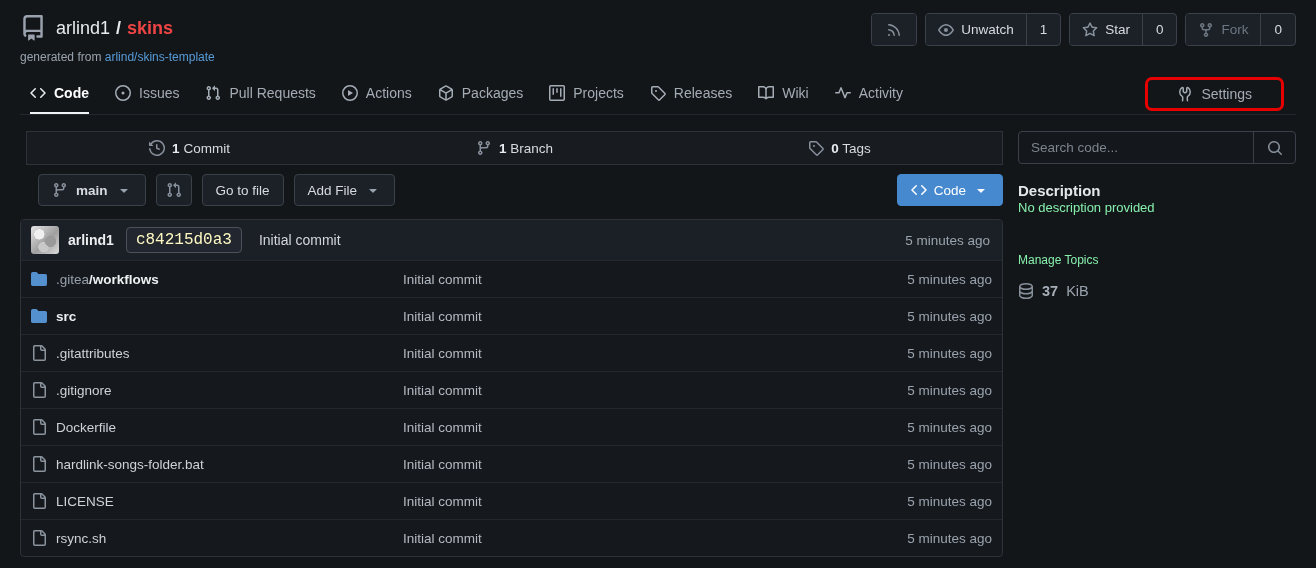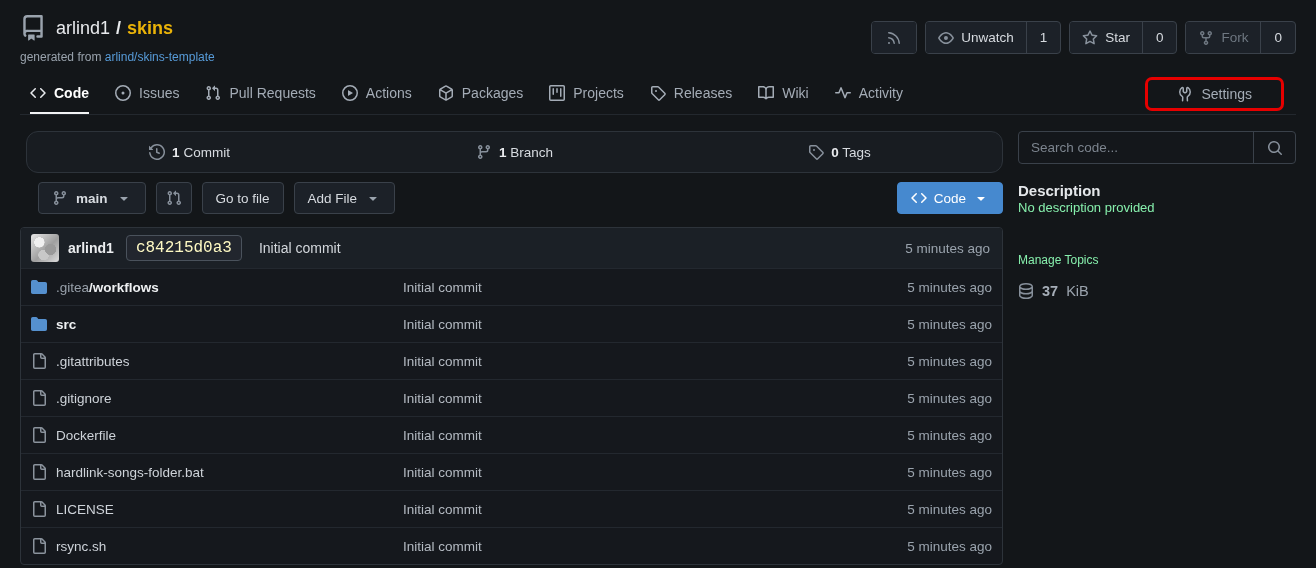--- a/index.html
+++ b/index.html
@@ -12,25 +12,25 @@
   svg { display:block; }
   .ic { color:#87909b; flex:none; }
 
   
   .repo-header { padding:12px 20px 0 20px; position:relative; }
   .title-row { display:flex; align-items:center; gap:10px; height:32px; }
   .repo-icon { color:#9aa3ad; }
   .repo-title { font-size:18px; font-weight:400; color:#e8eaed; display:flex; gap:6px; align-items:center;}
   .repo-title .owner { color:#e8eaed; text-decoration:none; cursor:pointer; }
   .repo-title .sep { color:#e8eaed; font-weight:700; }
-  .repo-title .name { color:#eab308; font-weight:700; text-decoration:none; cursor:pointer; }
+  .repo-title .name { color:#ef4444; font-weight:700; text-decoration:none; cursor:pointer; }
   .generated { margin:6px 0 0 0; font-size:12px; color:#9aa3ad; }
   .generated a { color:#579bd8; text-decoration:none; cursor:pointer;text-align:center; }
 
-  .header-actions { position:absolute; top:21px; right:20px; display:flex; gap:8px;border-radius:12px; }
+  .header-actions { position:absolute; top:13px; right:20px; display:flex; gap:8px;border-radius:12px; }
   .hbtn-group { display:flex; border:1px solid #3a414a; border-radius:4px; overflow:hidden; background:#1c2128; height:33px; }
   .hbtn { display:flex; align-items:center; gap:7px; padding:0 12px; font-size:13.5px; color:#d7dbe0; background:#1c2128; border:none; cursor:pointer; font-family:inherit; }
   .hbtn.icon-only { padding:0 14px; }
   .hbtn-count { display:flex; align-items:center; padding:0 13px; font-size:13.5px; color:#d7dbe0; border-left:1px solid #3a414a; cursor:pointer; }
   .hbtn.dim, .hbtn.dim .ic { color:#6e7781; }
 
   
   .repo-nav { margin-top:10px; display:flex; align-items:center; gap:26px; border-bottom:1px solid #23282e; padding:0 10px; }
   .tab { display:flex; align-items:center; gap:8px; height:40px; font-size:14px; color:#a4acb6; text-decoration:none; cursor:pointer; border-bottom:2px solid transparent; white-space:nowrap; }
   .tab .ic { color:#a4acb6; }
@@ -38,21 +38,21 @@
   .tab.active .ic { color:#e8eaed; }
   .tab.push-right { margin-left:auto; }
   .tab.highlighted { border:3px solid #e60000; border-radius:7px; padding:6px 29px; height:auto; margin-right:2px; }
 
   
   .content { display:flex; padding:16px 20px 0 20px; gap:15px; }
   .main { width:983px; flex:none; }
   .sidebar { flex:1; min-width:0; }
 
   
-  .stats-bar { display:flex; border:1px solid #2d333a; border-radius:12px; background:#181c21; height:42px;margin-left:6px; }
+  .stats-bar { display:flex; border:1px solid #2d333a; border-radius:0; background:#181c21; height:34px;margin-left:6px; }
   .stat { flex:1; display:flex; align-items:center; justify-content:center; gap:7px; font-size:13.5px; color:#d7dbe0; cursor:pointer; }
   .stat b { font-weight:700; color:#e8eaed; }
 
   
   .toolbar { margin-top:9px; display:flex; gap:10px; align-items:center;padding-left:18px; }
   .tbtn { display:flex; align-items:center; gap:8px; height:32px; padding:0 13px; background:#1c2128; border:1px solid #3a414a; border-radius:4px; color:#d7dbe0; font-size:13.5px; cursor:pointer; font-family:inherit; }
   .tbtn b { font-weight:700; }
   .tbtn.square { padding:0 9px; }
   .caret { color:#9aa3ad; }
   .spacer { flex:1; }

